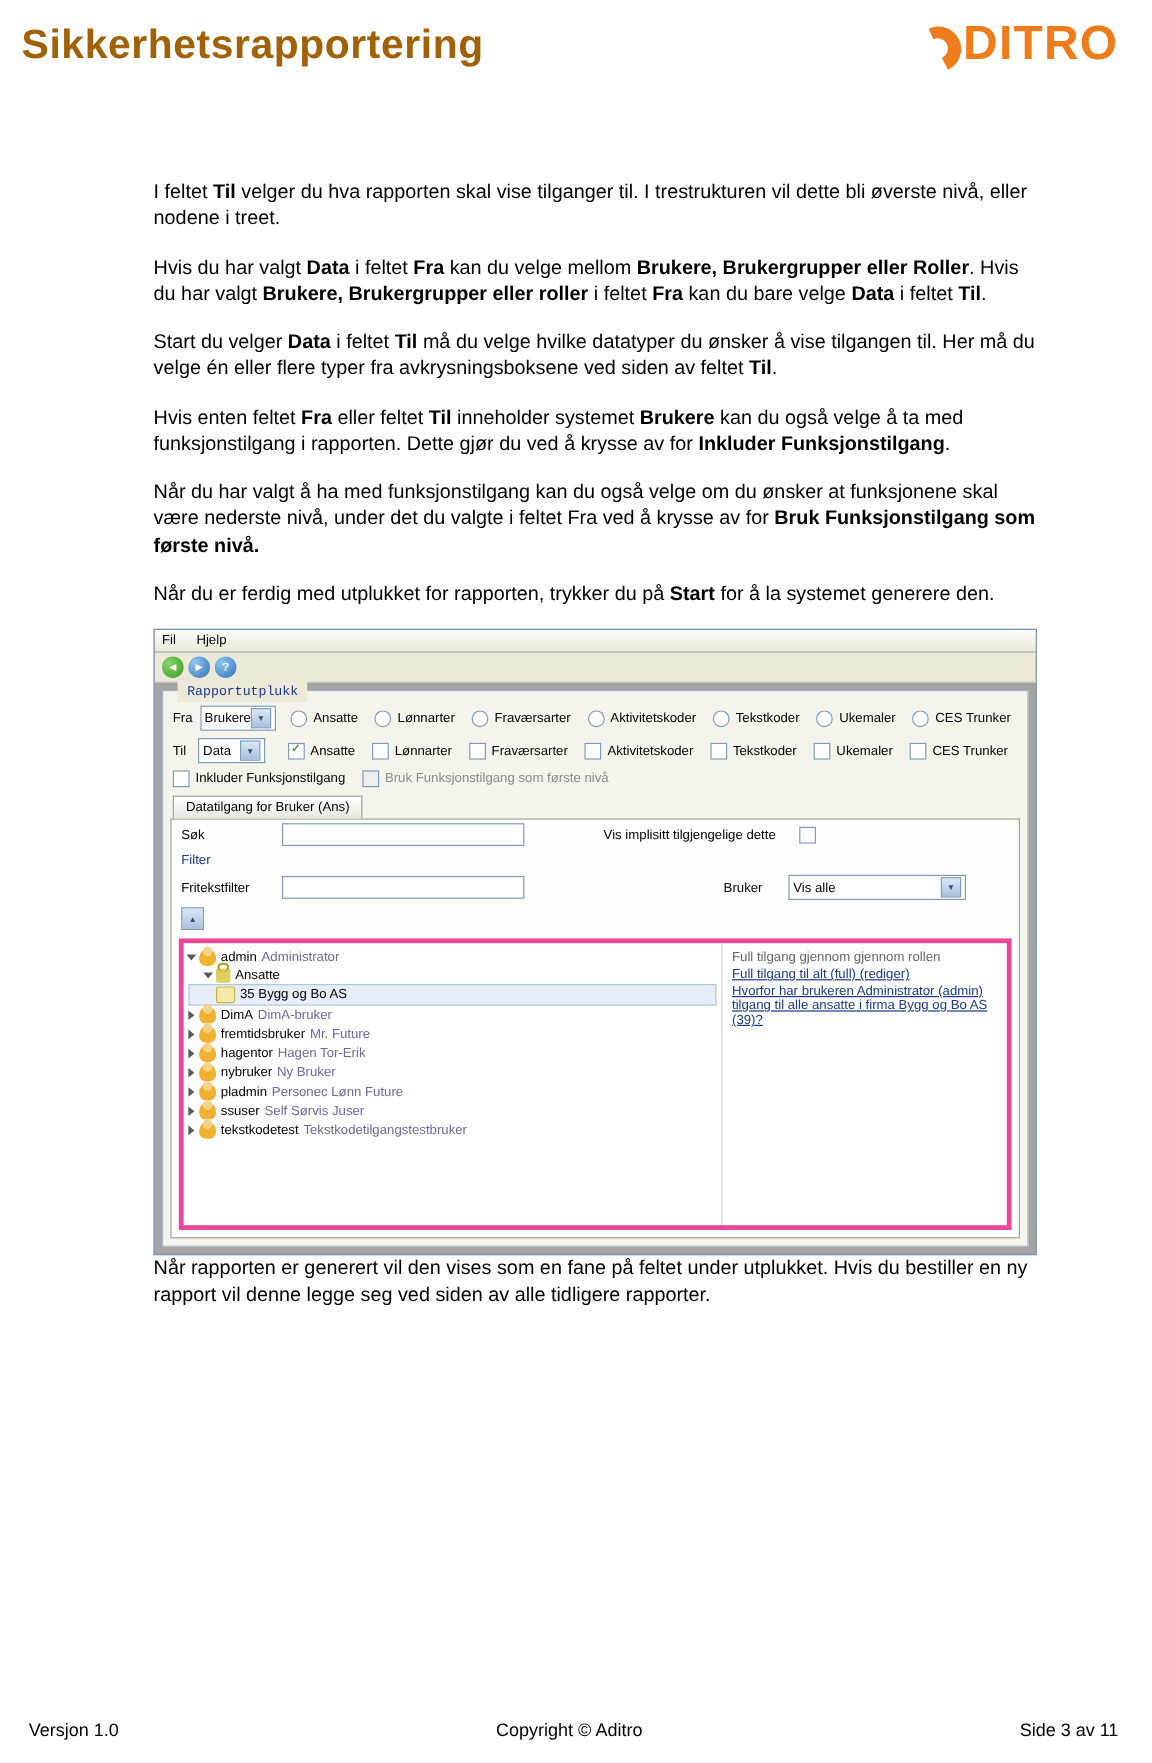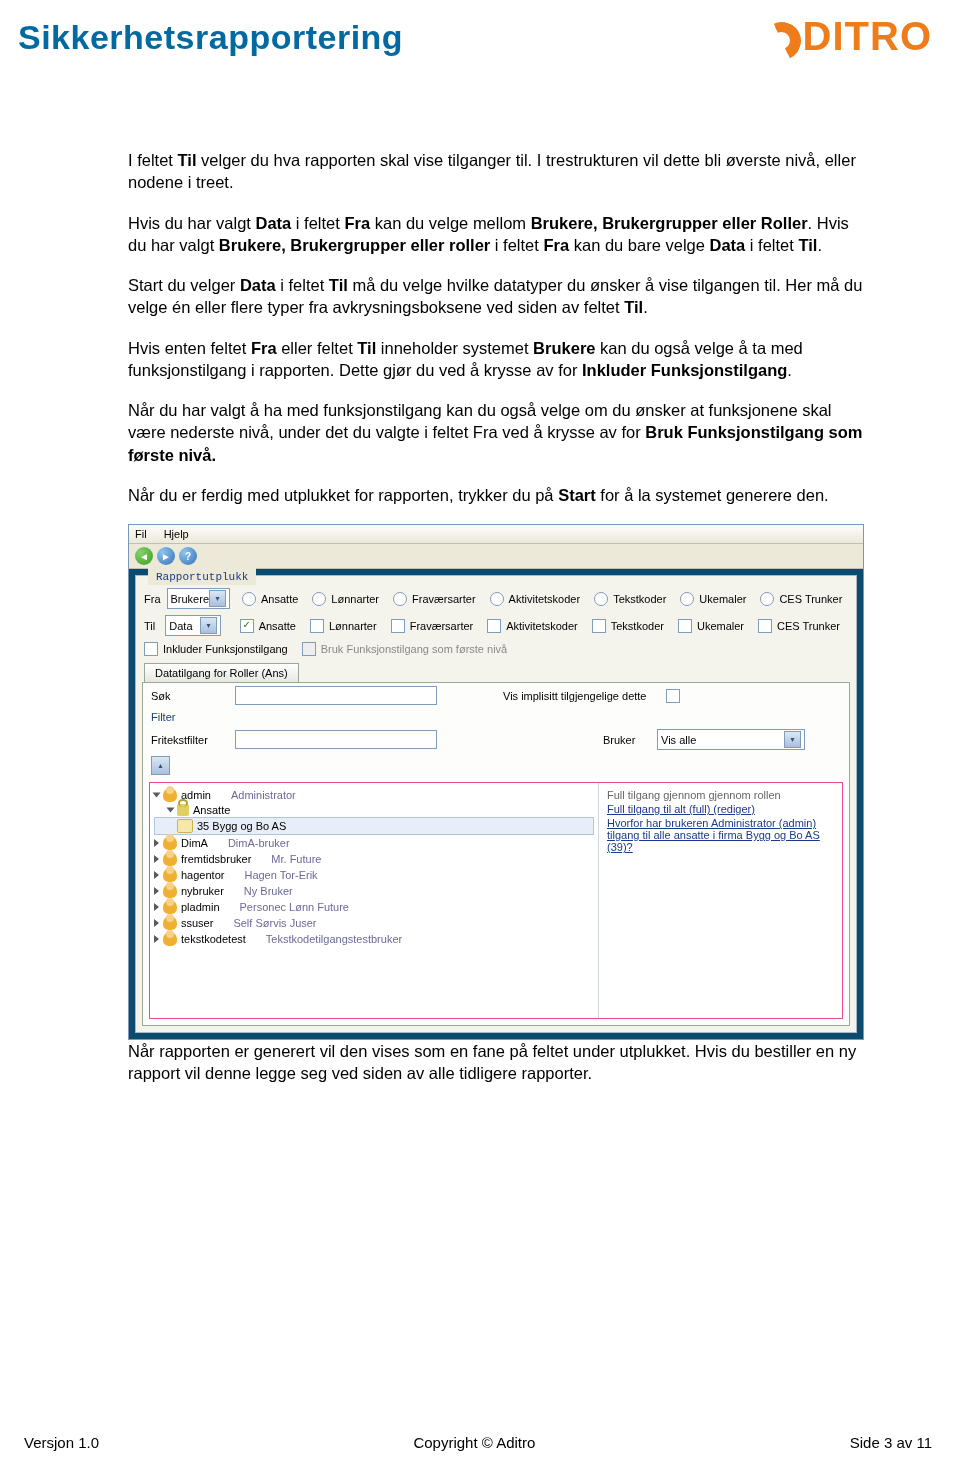--- a/index.html
+++ b/index.html
@@ -18,21 +18,21 @@
   }
   .header {
     display: flex;
     justify-content: space-between;
     align-items: flex-start;
   }
   .doc-title {
     font-family: "Trebuchet MS", Verdana, sans-serif;
     font-size: 34px;
     letter-spacing: 0.5px;
-    color: #0369a1;
+    color: #a16207;
     margin: 0;
   }
   .logo {
     margin-top: -4px;
     font-family: Arial, sans-serif;
     font-weight: 900;
     color: #ef7c1a;
     font-size: 40px;
     letter-spacing: 1px;
     display: flex;
@@ -62,21 +62,21 @@
   .content p {
     margin: 0 0 18px 0;
     line-height: 1.35;
   }
   b { font-weight: bold; }
 
   
   .app {
     margin-top: 4px;
     border: 1px solid #7a98b8;
-    background: #0c4a6e;
+    background: #a3a3a3;
     font-family: Tahoma, Verdana, sans-serif;
     font-size: 11px;
     color: #000;
   }
   .menubar {
     background: linear-gradient(#fdfdfb, #ece9d8);
     padding: 3px 6px;
     border-bottom: 1px solid #bfbfbf;
   }
   .menubar span { margin-right: 14px; text-decoration: underline; text-decoration-color: transparent; }
@@ -167,21 +167,21 @@
   }
   .inner .row .lbl2 { width: 78px; }
   .inner .row .lbl3 { width: 48px; margin-left: 160px; }
   .input {
     flex:0 0 200px;
     border:1px solid #7f9db9;
     background:#fff;
     height:17px;
   }
   .tree {
-    border:1px solid #ec4899;
+    border:4px solid #ec4899;
     background:#fff;
     margin:4px 6px 6px 6px;
     display:flex;
     height: 235px;
     overflow:hidden;
   }
   .tree-left {
     flex: 0 0 440px;
     padding: 4px 4px;
     border-right: 1px solid #cfd6dc;
@@ -214,21 +214,21 @@
   }
   .uicon::after{content:"";position:absolute;width:8px;height:8px;border-radius:50%;background:#f7d38a;left:3px;top:-2px;}
   .ficon {
     width:14px;height:12px;background:#f4e9a8;border:1px solid #c9b54a;border-radius:2px;
   }
   .lockicon {
     width:12px;height:12px;background:#e0d060;border-radius:2px;position:relative;
   }
   .lockicon::before{content:"";position:absolute;width:6px;height:6px;border:2px solid #b0a030;border-radius:50%;border-bottom:none;left:1px;top:-5px;}
   .uname { color:#000; }
-  .udesc { color:#6a6a9a; margin-left:16px;}
+  .udesc { color:#6a6a9a; margin-left:0;}
 
   .after-text { margin-top: 20px; }
 
   .footer {
     position: absolute;
     bottom: 18px;
     left: 24px;
     right: 28px;
     display: flex;
     justify-content: space-between;
@@ -361,21 +361,21 @@
               <span class="check"></span>
               <span>Inkluder Funksjonstilgang</span>
             </span>
           <span class="opt disabled">
               <span class="check" style="background:#eee"></span>
               <span>Bruk Funksjonstilgang som første nivå</span>
             </span>
         </div>
 
         <div style="height:4px"></div>
-        <div class="tab">Datatilgang for Roller (Ans)</div>
+        <div class="tab">Datatilgang for Bruker (Ans)</div>
         <div class="inner">
           <div class="row">
             <span class="lbl2">Søk</span>
             <div class="input"></div>
             <span style="margin-left:60px">Vis implisitt tilgjengelige dette</span>
             <span style="width:8px"></span>
             <span class="check"></span>
           </div>
           <div class="row">
             <span class="lbl2" style="color:#1a3a8a">Filter</span>

